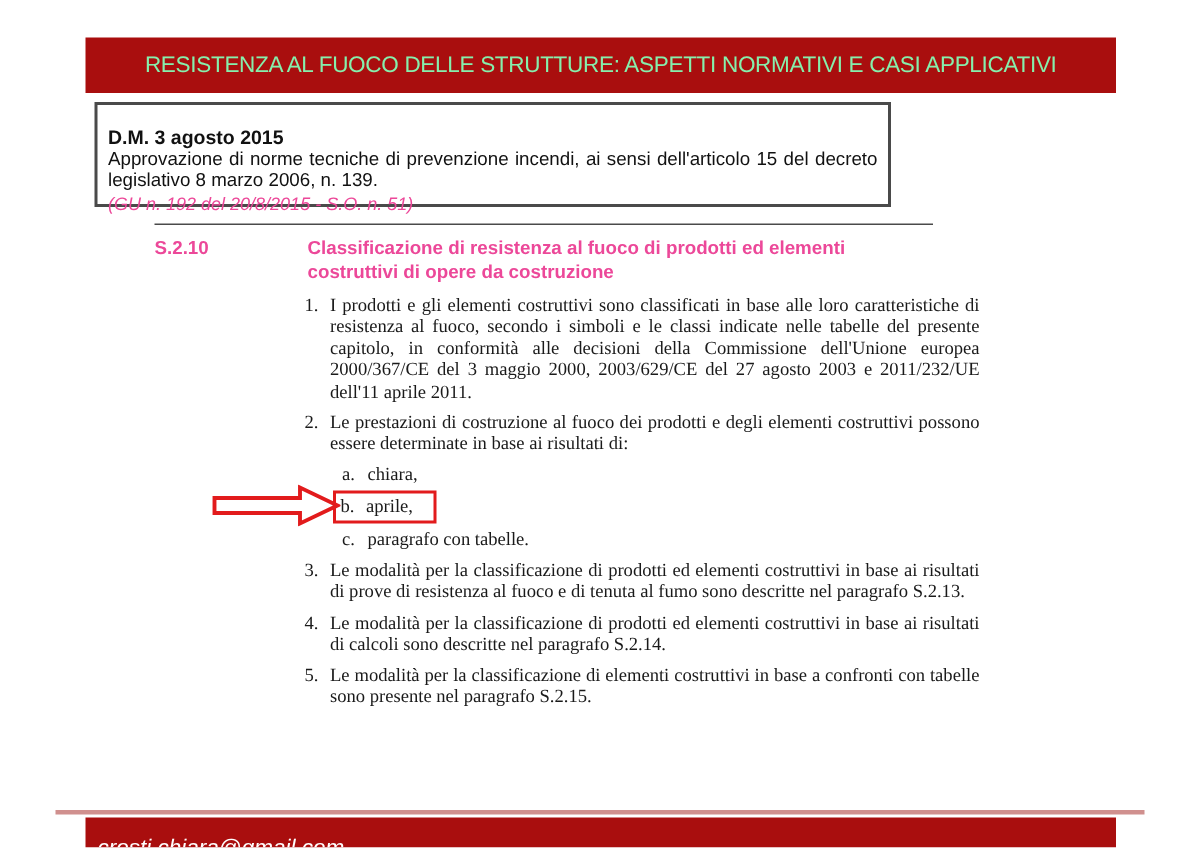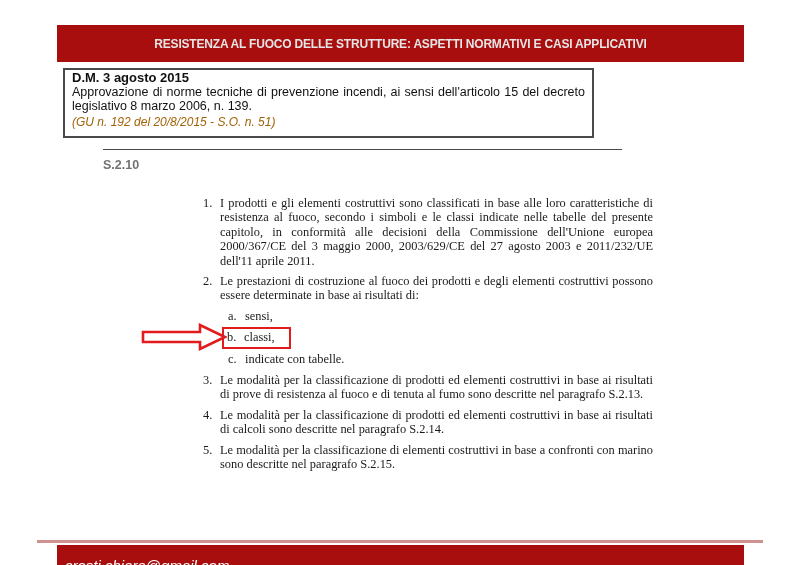--- a/index.html
+++ b/index.html
@@ -13,38 +13,38 @@
     font-family:"Liberation Sans",sans-serif;
   }
 
   
   .banner{
     position:absolute;left:57px;top:25px;width:687px;height:37px;
     background:var(--banner-red);
     display:flex;align-items:center;justify-content:center;
   }
   .banner-title{
-    color:#e5e5e5;font-weight:bold;font-size:12px;letter-spacing:-0.2px;
+    color:#86efac;font-weight:normal;font-size:15px;letter-spacing:-0.2px;
     font-family:"Liberation Sans",sans-serif;white-space:nowrap;
   }
 
   
   .dm-box{
     position:absolute;left:63px;top:68px;width:531px;height:70px;box-sizing:border-box;
-    border:2px solid #4a4a4a;background:#fff;padding:0 7px 0 7px;color:#111;
+    border:2px solid #4a4a4a;background:#fff;padding:14px 7px 0 7px;color:#111;
   }
   .dm-title{font-weight:bold;font-size:13px;line-height:16px;}
   .dm-body{font-weight:normal;font-size:12.5px;line-height:13.5px;text-align:justify;}
-  .dm-ref{font-style:italic;font-size:12px;line-height:15px;margin-top:2px;color:#a16207;}
+  .dm-ref{font-style:italic;font-size:12px;line-height:15px;margin-top:2px;color:#ec4899;}
 
   
   .divider{position:absolute;left:103px;top:149px;width:519px;height:0;border-top:1.5px solid #4a4a4a;}
   .section-head{
     position:absolute;left:103px;top:158px;display:grid;grid-template-columns:102px 390px;
-    font-weight:bold;font-size:12.5px;line-height:15.5px;color:#737373;
+    font-weight:bold;font-size:12.5px;line-height:15.5px;color:#ec4899;
   }
 
   
   .list{
     position:absolute;left:203px;top:196px;width:450px;
     font-family:"Liberation Serif",serif;font-size:12.4px;line-height:14.4px;color:#1a1a1a;
   }
   .item{display:grid;grid-template-columns:17px 1fr;margin-bottom:6px;}
   .item .marker{text-align:left;}
   .item .txt{text-align:justify;}
@@ -84,71 +84,72 @@
   <div class="dm-box">
     <div class="dm-title">D.M. 3 agosto 2015</div>
     <div class="dm-body">Approvazione di norme tecniche di prevenzione incendi, ai sensi dell'articolo 15 del decreto legislativo 8 marzo 2006, n. 139.</div>
     <div class="dm-ref">(GU n. 192 del 20/8/2015 - S.O. n. 51)</div>
   </div>
 
   <div class="divider"></div>
 
   <div class="section-head">
     <span>S.2.10</span>
+    <span>Classificazione di resistenza al fuoco di prodotti ed elementi costruttivi di opere da costruzione</span>
   </div>
 
   <div class="list">
 
     <div class="item">
       <span class="marker">1.</span>
       <span class="txt">I prodotti e gli elementi costruttivi sono classificati in base alle loro caratteristiche di resistenza al fuoco, secondo i simboli e le classi indicate nelle tabelle del presente capitolo, in conformità alle decisioni della Commissione dell'Unione europea 2000/367/CE del 3 maggio 2000, 2003/629/CE del 27 agosto 2003 e 2011/232/UE dell'11 aprile 2011.</span>
     </div>
 
     <div class="item">
       <span class="marker">2.</span>
       <span class="txt">Le prestazioni di costruzione al fuoco dei prodotti e degli elementi costruttivi possono essere determinate in base ai risultati di:</span>
     </div>
 
     <div class="sublist">
       <div class="sub-row">
         <span>a.</span>
-        <span>sensi,</span>
+        <span>chiara,</span>
       </div>
 
       <div class="sub-row-b">
         <span class="arrow-wrap">
           <svg width="86" height="28" viewBox="0 0 86 28" xmlns="http://www.w3.org/2000/svg">
             <polygon points="2,9 59,9 59,2 84,14 59,26 59,19 2,19" fill="#ffffff" stroke="#E21B1C" stroke-width="2.6" stroke-linejoin="miter"></polygon>
           </svg>
         </span>
         <span class="bbox">
           <span>b.</span>
-          <span>classi,</span>
+          <span>aprile,</span>
         </span>
       </div>
 
       <div class="sub-row">
         <span>c.</span>
-        <span>indicate con tabelle.</span>
+        <span>paragrafo con tabelle.</span>
       </div>
     </div>
 
     <div class="item">
       <span class="marker">3.</span>
       <span class="txt">Le modalità per la classificazione di prodotti ed elementi costruttivi in base ai risultati di prove di resistenza al fuoco e di tenuta al fumo sono descritte nel paragrafo S.2.13.</span>
     </div>
 
     <div class="item">
       <span class="marker">4.</span>
       <span class="txt">Le modalità per la classificazione di prodotti ed elementi costruttivi in base ai risultati di calcoli sono descritte nel paragrafo S.2.14.</span>
     </div>
 
     <div class="item">
       <span class="marker">5.</span>
-      <span class="txt">Le modalità per la classificazione di elementi costruttivi in base a confronti con marino sono descritte nel paragrafo S.2.15.</span>
+      <span class="txt">Le modalità per la classificazione di elementi costruttivi in base a confronti con tabelle sono presente nel paragrafo S.2.15.</span>
     </div>
 
   </div>
 
   <div class="footer">
     <span class="email">crosti.chiara@gmail.com</span>
   </div>
   <div class="footer-shadow"></div>
 
 </div>

